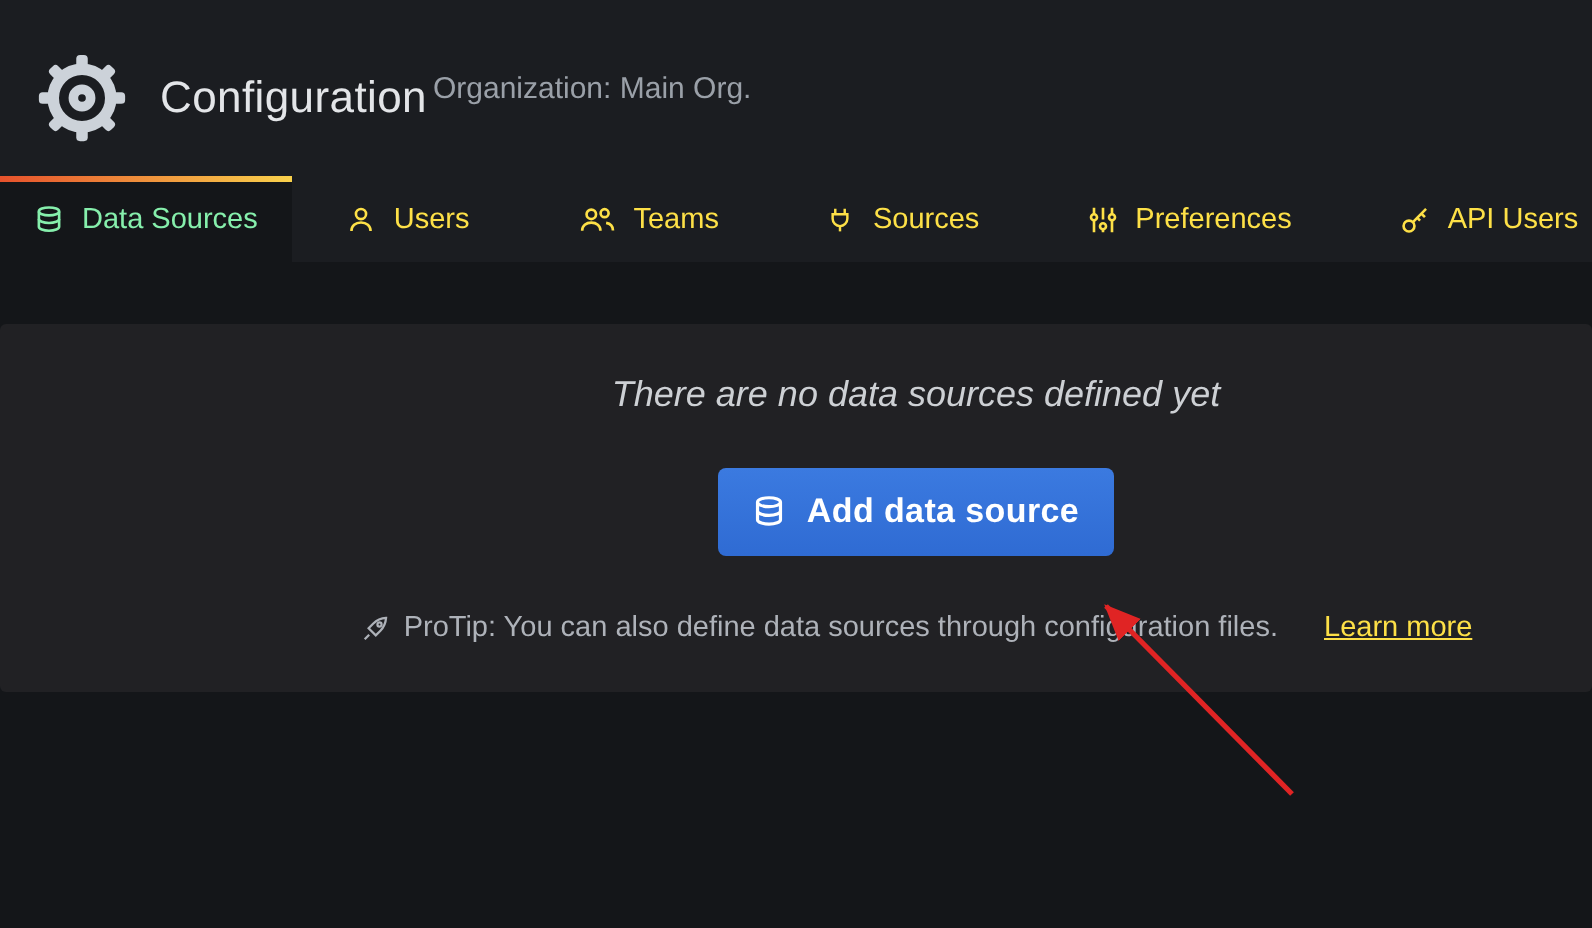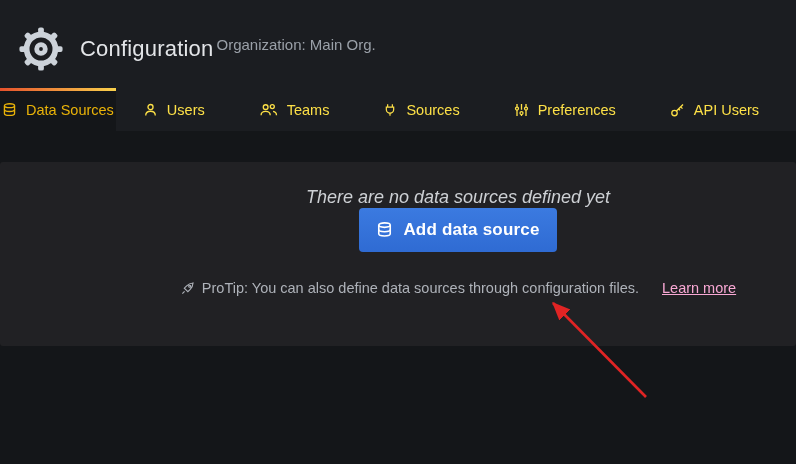--- a/index.html
+++ b/index.html
@@ -49,22 +49,22 @@
     padding: 0 27px;
     font-size: 14.5px;
     color: #fde047;
     cursor: pointer;
     position: relative;
     white-space: nowrap;
   }
   .tab svg { display: block; }
   .tab.active {
     background: #141619;
-    color: #eab308;
-    padding: 0 2px;
+    color: #86efac;
+    padding: 0 17px;
   }
   .tab.active::before {
     content: "";
     position: absolute;
     top: 0; left: 0; right: 0;
     height: 3px;
     background: linear-gradient(90deg, #e6522c, #f9d14c);
   }
 
   
@@ -77,20 +77,21 @@
   .panel-inner {
     padding: 25px 0 0 120px;   
     text-align: center;
   }
   .empty-message {
     font-style: italic;
     font-size: 18px;
     color: #cdd0d4;
   }
   .add-btn {
+    margin-top: 26px;
     display: inline-flex;
     align-items: center;
     gap: 10px;
     height: 44px;
     padding: 0 17px;
     background: linear-gradient(180deg, #3b7ae0 0%, #2f6bd3 100%);
     border: none;
     border-radius: 4px;
     color: #ffffff;
     font-family: "Liberation Sans", sans-serif;
@@ -101,21 +102,21 @@
   }
   .protip {
     margin-top: 28px;
     font-size: 14.5px;
     color: #aeb2b9;
     display: inline-flex;
     align-items: center;
     gap: 7px;
   }
   .protip a {
-    color: #f9a8d4;
+    color: #fde047;
     text-decoration: underline;
     cursor: pointer;
     margin-left: 16px;
   }
 
   
   .arrow-overlay {
     position: absolute;
     inset: 0;
     width: 796px;

